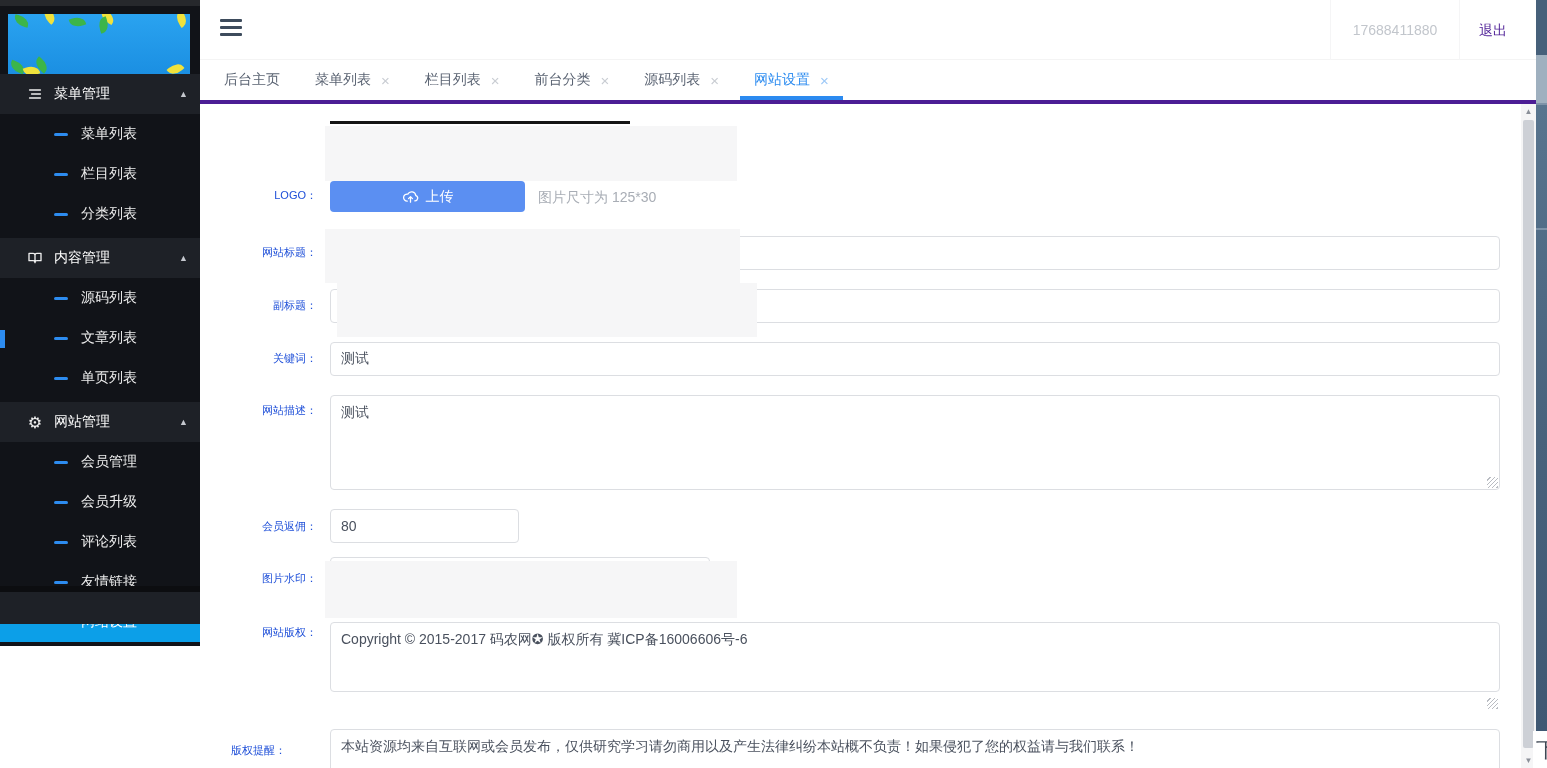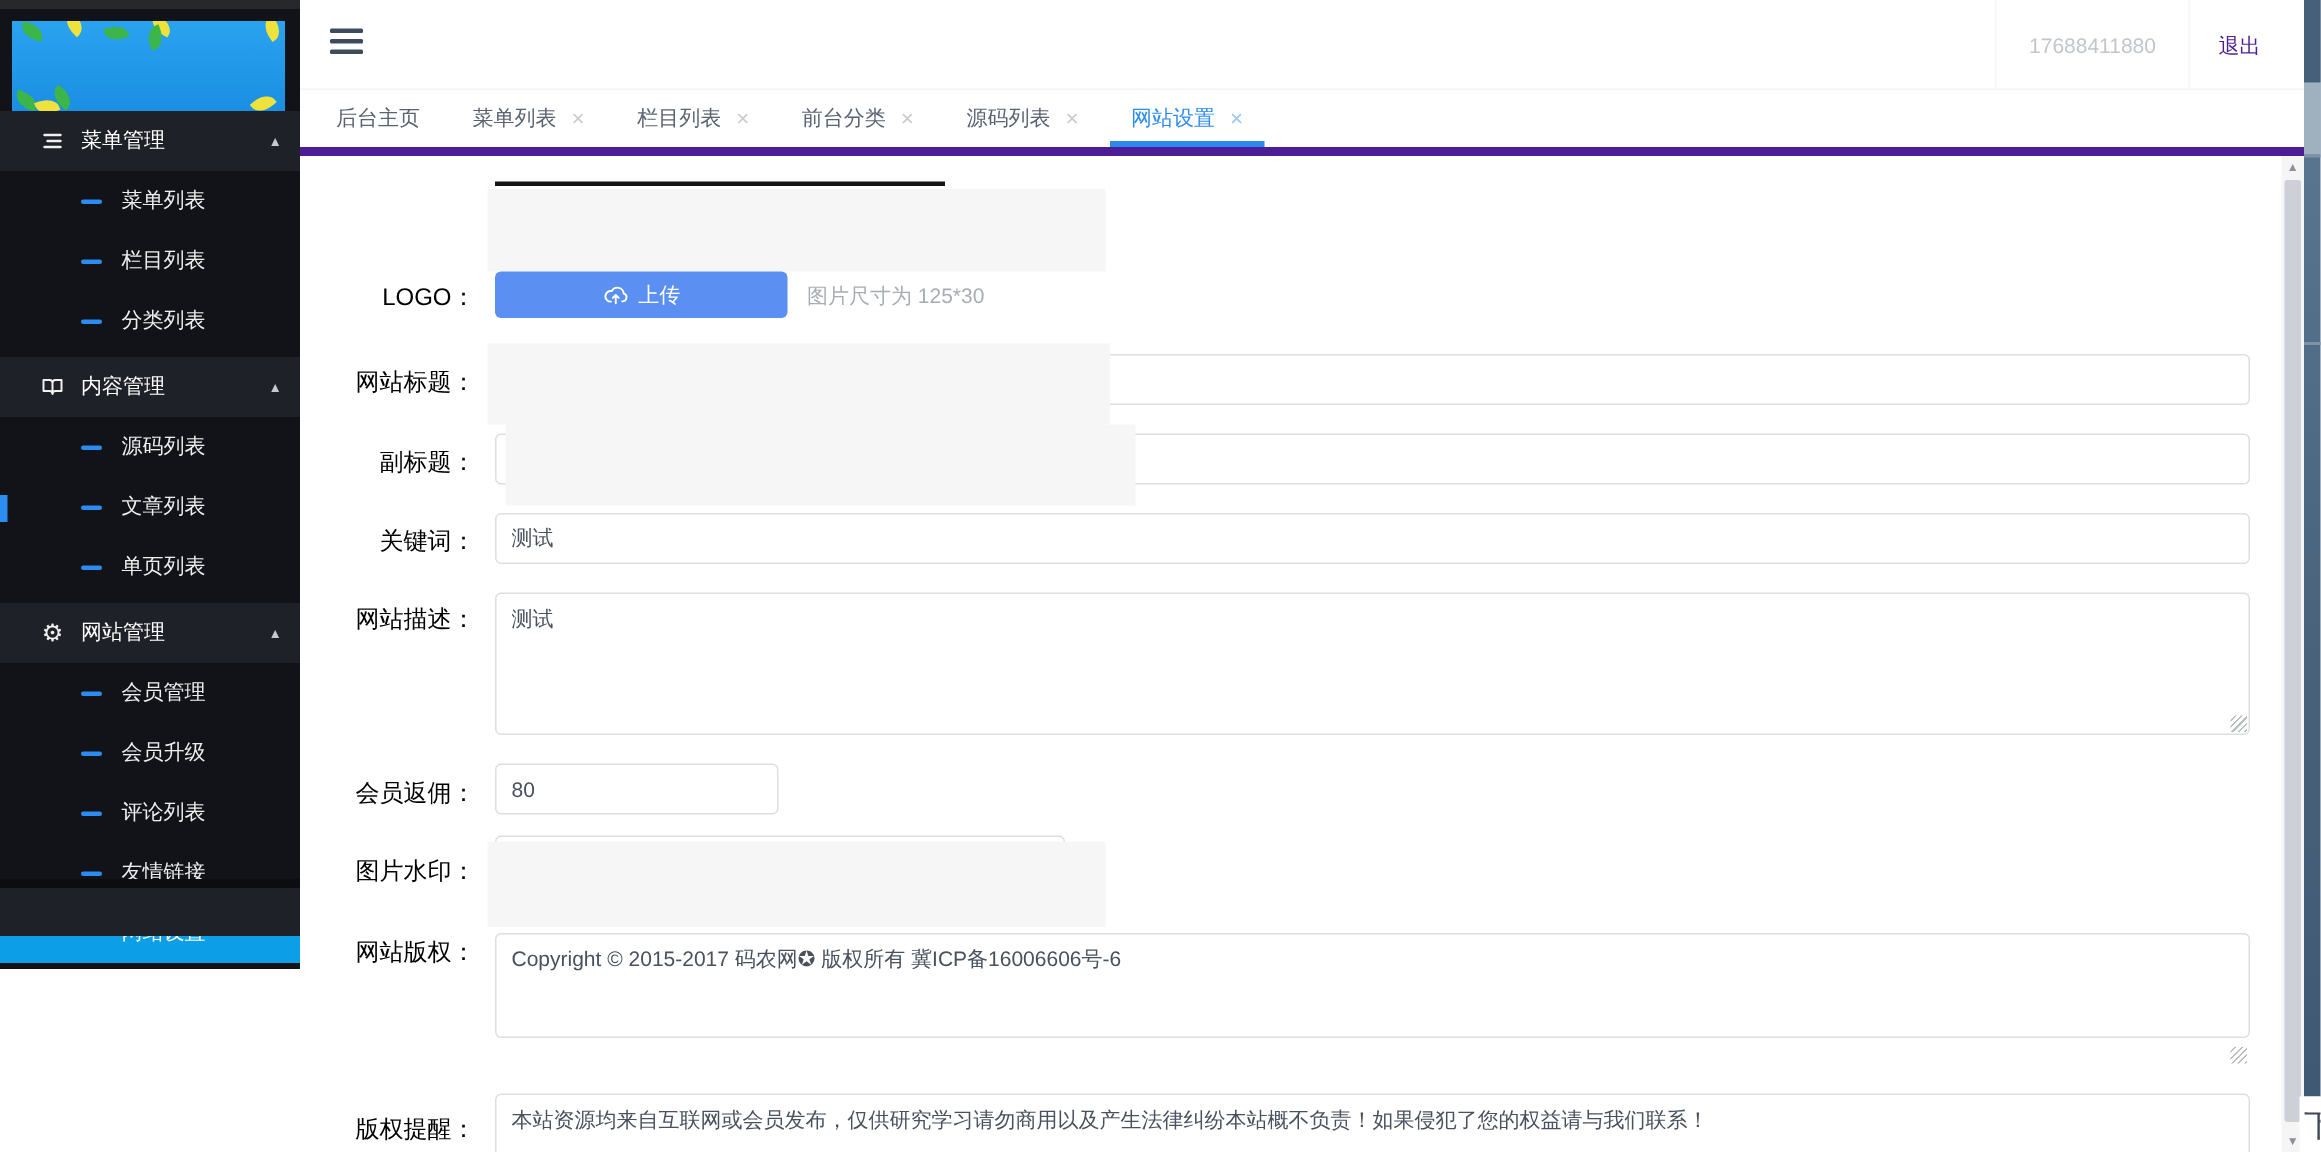--- a/index.html
+++ b/index.html
@@ -35,32 +35,32 @@
   .hamburger { position:absolute; left:20px; top:19px; width:24px; height:22px; cursor:pointer; }
   .hamburger i { display:block; width:22px; height:3px; background:#3d4b5c; margin-bottom:4px; border-radius:1px; }
   .topbar-right { position:absolute; right:10px; top:0; height:60px; display:flex; }
   .phone-box { width:130px; height:60px; line-height:60px; text-align:center; font-size:14px;
     color:#c2c6cc; border-left:1px solid #f5f5f6; border-right:1px solid #f5f5f6; }
   .logout-box { width:66px; height:60px; line-height:60px; text-align:center; font-size:14px;
     color:#4c1d95; cursor:pointer; }
 
   
   #tabbar { position:absolute; left:200px; top:60px; width:1336px; height:44px; background:#fff;
-    border-bottom:6px solid #4c1d95; display:flex; align-items:stretch; padding-left:22px; }
+    border-bottom:4px solid #4c1d95; display:flex; align-items:stretch; padding-left:22px; }
   .tab { position:relative; display:flex; align-items:center; margin-right:31px; font-size:14px;
     color:#5a6372; cursor:pointer; padding:0 2px; }
   .tab .close { margin-left:10px; color:#c8ccd2; font-size:15px; cursor:pointer; }
   .tab.active { color:#2d8cf0; }
   .tab.active .close { color:#9cc8f7; }
   .tab.active .tab-underline { position:absolute; left:-12px; right:-12px; bottom:0; height:4px;
     background:#2b8af0; }
 
   
   #content { position:absolute; left:200px; top:104px; width:1321px; height:664px; background:#fff; overflow:hidden; }
-  .flabel { position:absolute; left:0; width:117px; text-align:right; font-size:16px; color:#000000; }
+  .flabel { position:absolute; left:0; width:117px; text-align:right; font-size:11px; color:#1d4ed8; }
   .tinput { position:absolute; height:34px; border:1px solid #dcdee2; border-radius:4px;
     font-size:14px; color:#4a515e; padding:0 10px; outline:none;
     font-family:"Liberation Sans","DejaVu Sans",sans-serif; }
   .tarea { position:absolute; border:1px solid #dcdee2; border-radius:4px; font-size:14px;
     color:#4a515e; padding:6px 10px; outline:none; resize:none; line-height:20px;
     font-family:"Liberation Sans","DejaVu Sans",sans-serif; }
   .redact { position:absolute; background:#f6f6f7; }
   .black-edge { position:absolute; left:130px; top:17px; width:300px; height:3px; background:#151515; }
   .upload-btn { position:absolute; left:130px; top:77px; width:195px; height:31px; background:#5b8ff2;
     border:none; border-radius:4px; color:#fff; font-size:14px; cursor:pointer;
@@ -257,21 +257,21 @@
   <input class="tinput" style="left: 130px; top: 405px; width: 189px;" value="80">
 
   <div class="flabel" style="top:467px;">图片水印：</div>
   <input class="tinput" style="left: 130px; top: 453px; width: 380px;" value="">
   <div class="redact" style="left:125px;top:457px;width:412px;height:57px;"></div>
 
   <div class="flabel" style="top:521px;">网站版权：</div>
   <textarea class="tarea" style="left: 130px; top: 518px; width: 1170px; height: 70px;">Copyright © 2015-2017 码农网✪ 版权所有 冀ICP备16006606号-6</textarea>
   <div class="resize-handle" style="left:1287px;top:594px;"></div>
 
-  <div class="flabel" style="top:639px;">版权提醒：</div>
+  <div class="flabel" style="top:639px;text-align:center;">版权提醒：</div>
   <textarea class="tarea" style="left: 130px; top: 625px; width: 1170px; height: 90px;">本站资源均来自互联网或会员发布，仅供研究学习请勿商用以及产生法律纠纷本站概不负责！如果侵犯了您的权益请与我们联系！</textarea>
 </div>
 
 <div id="inner-scrollbar">
   <div class="sarrow" style="top:3px;">▲</div>
   <div class="vthumb"></div>
   <div class="sarrow" style="bottom:3px;">▼</div>
 </div>
 
 <div id="edge-strip">

